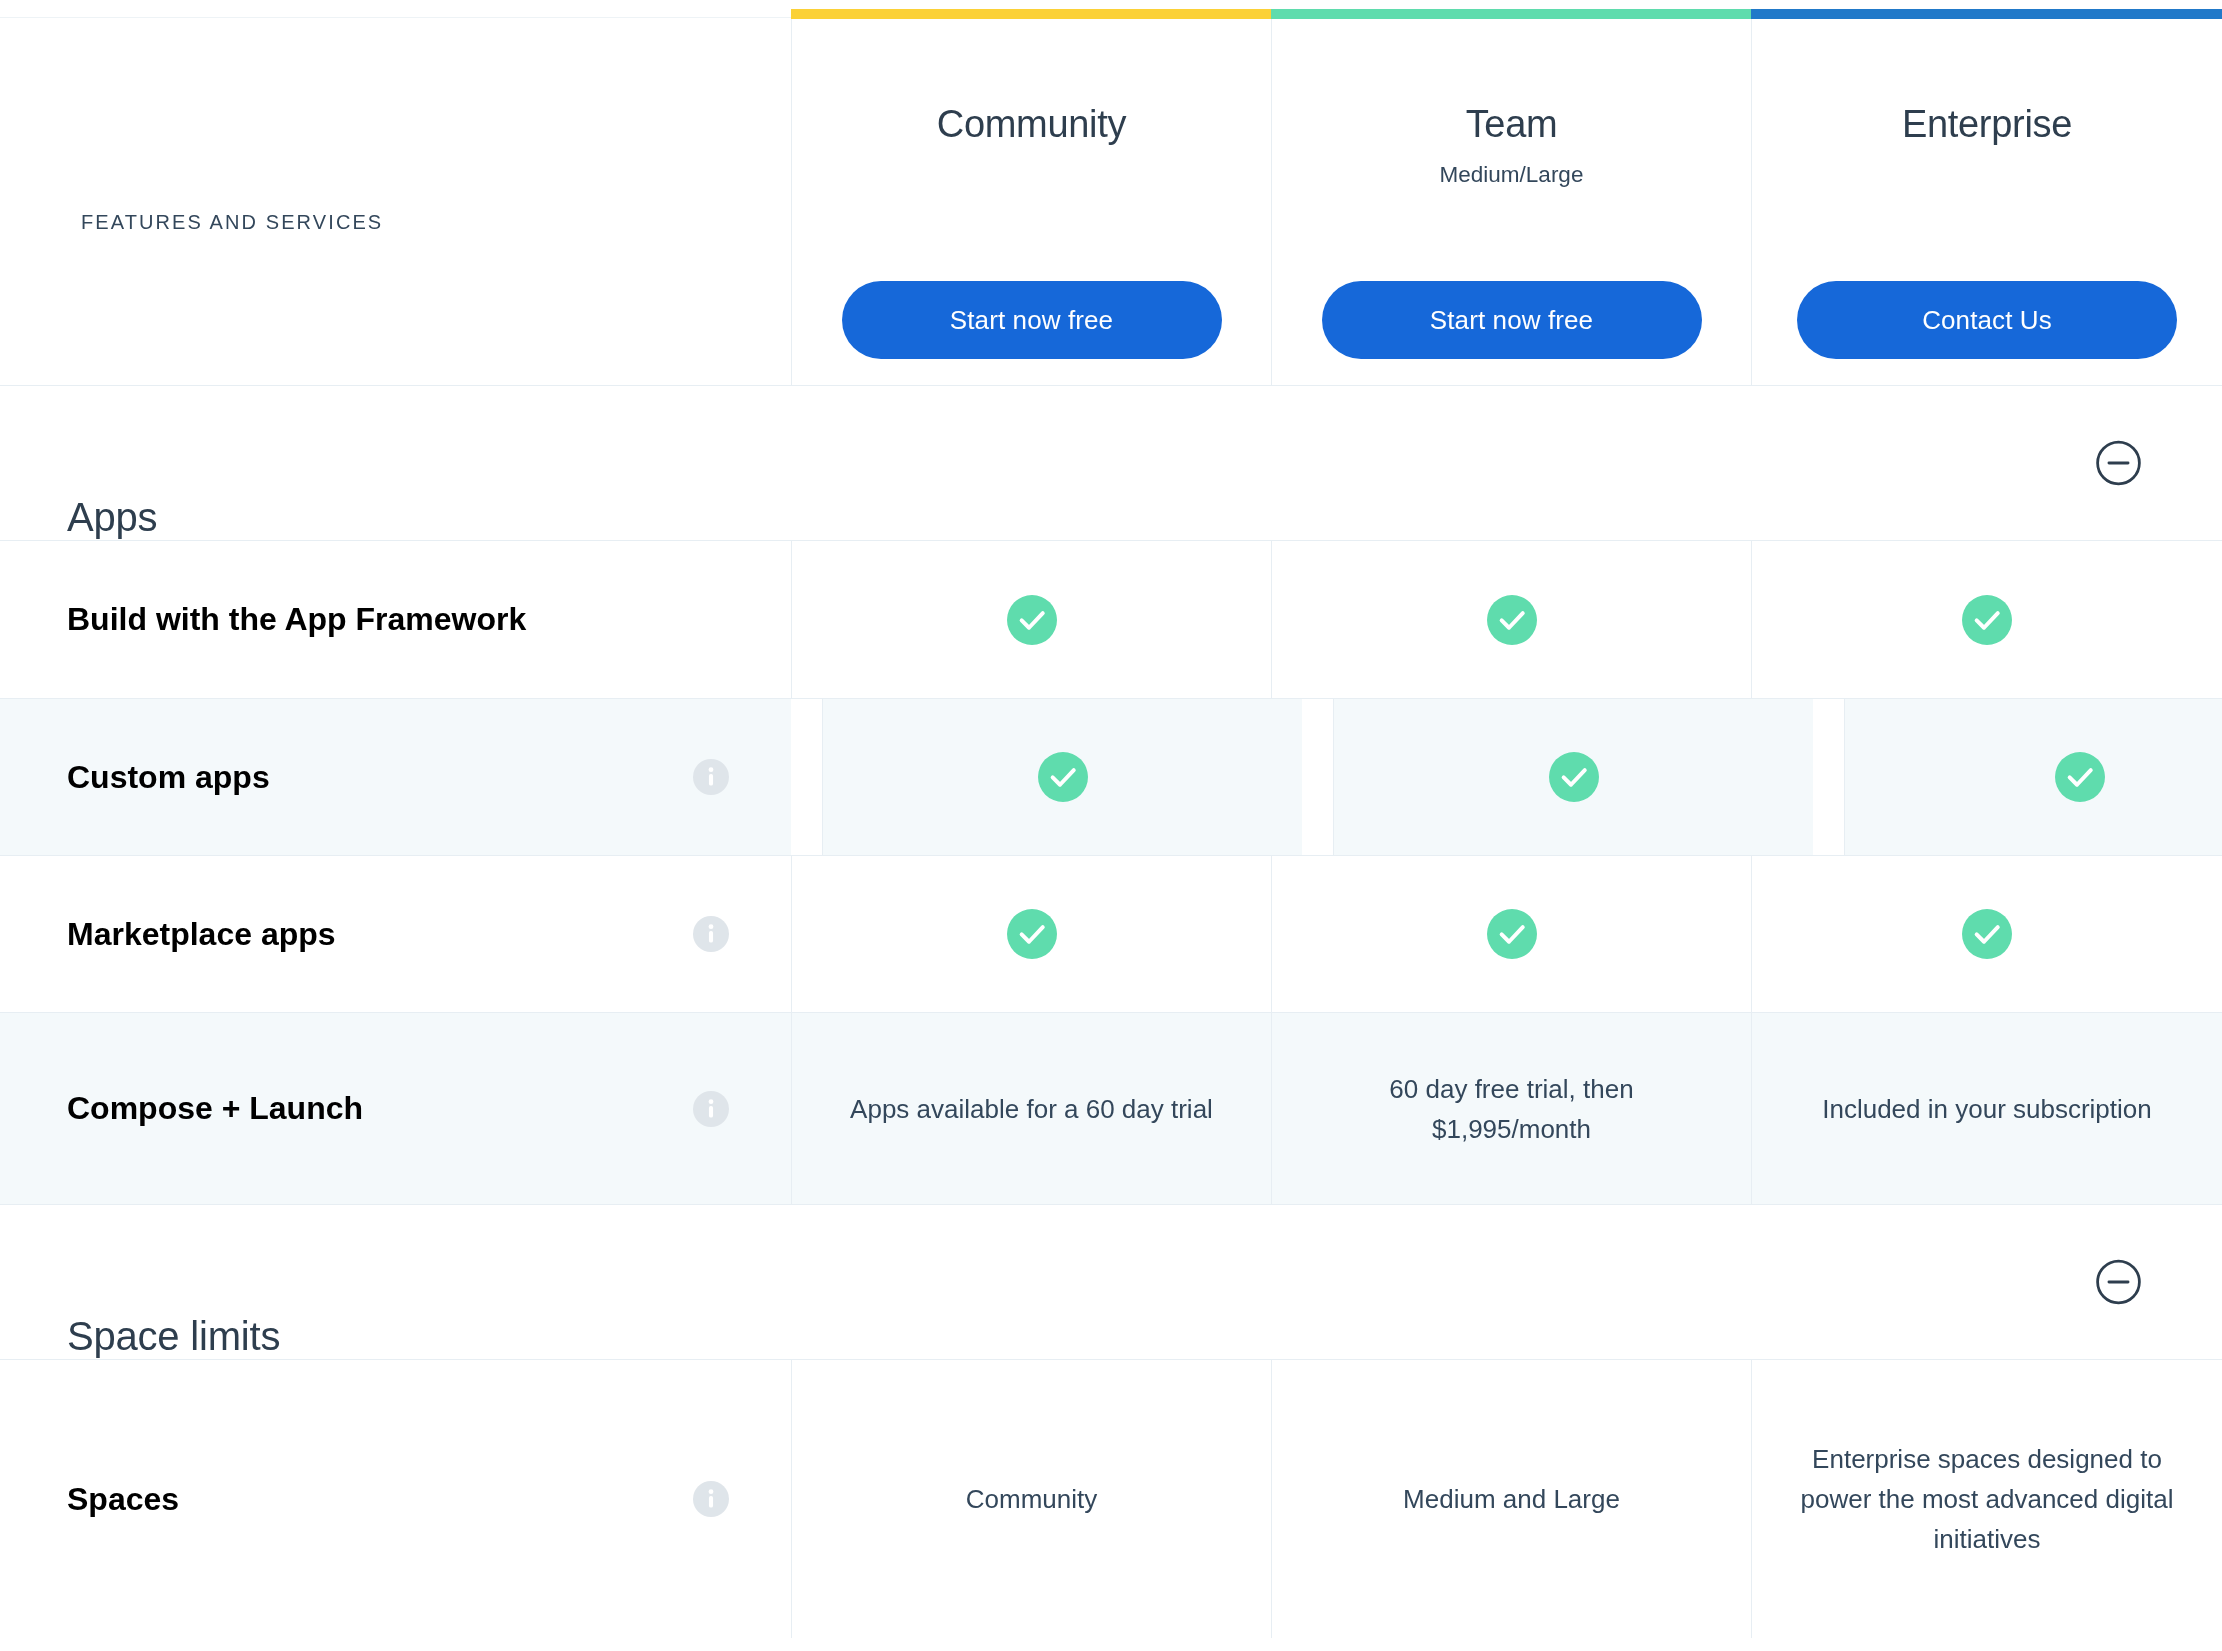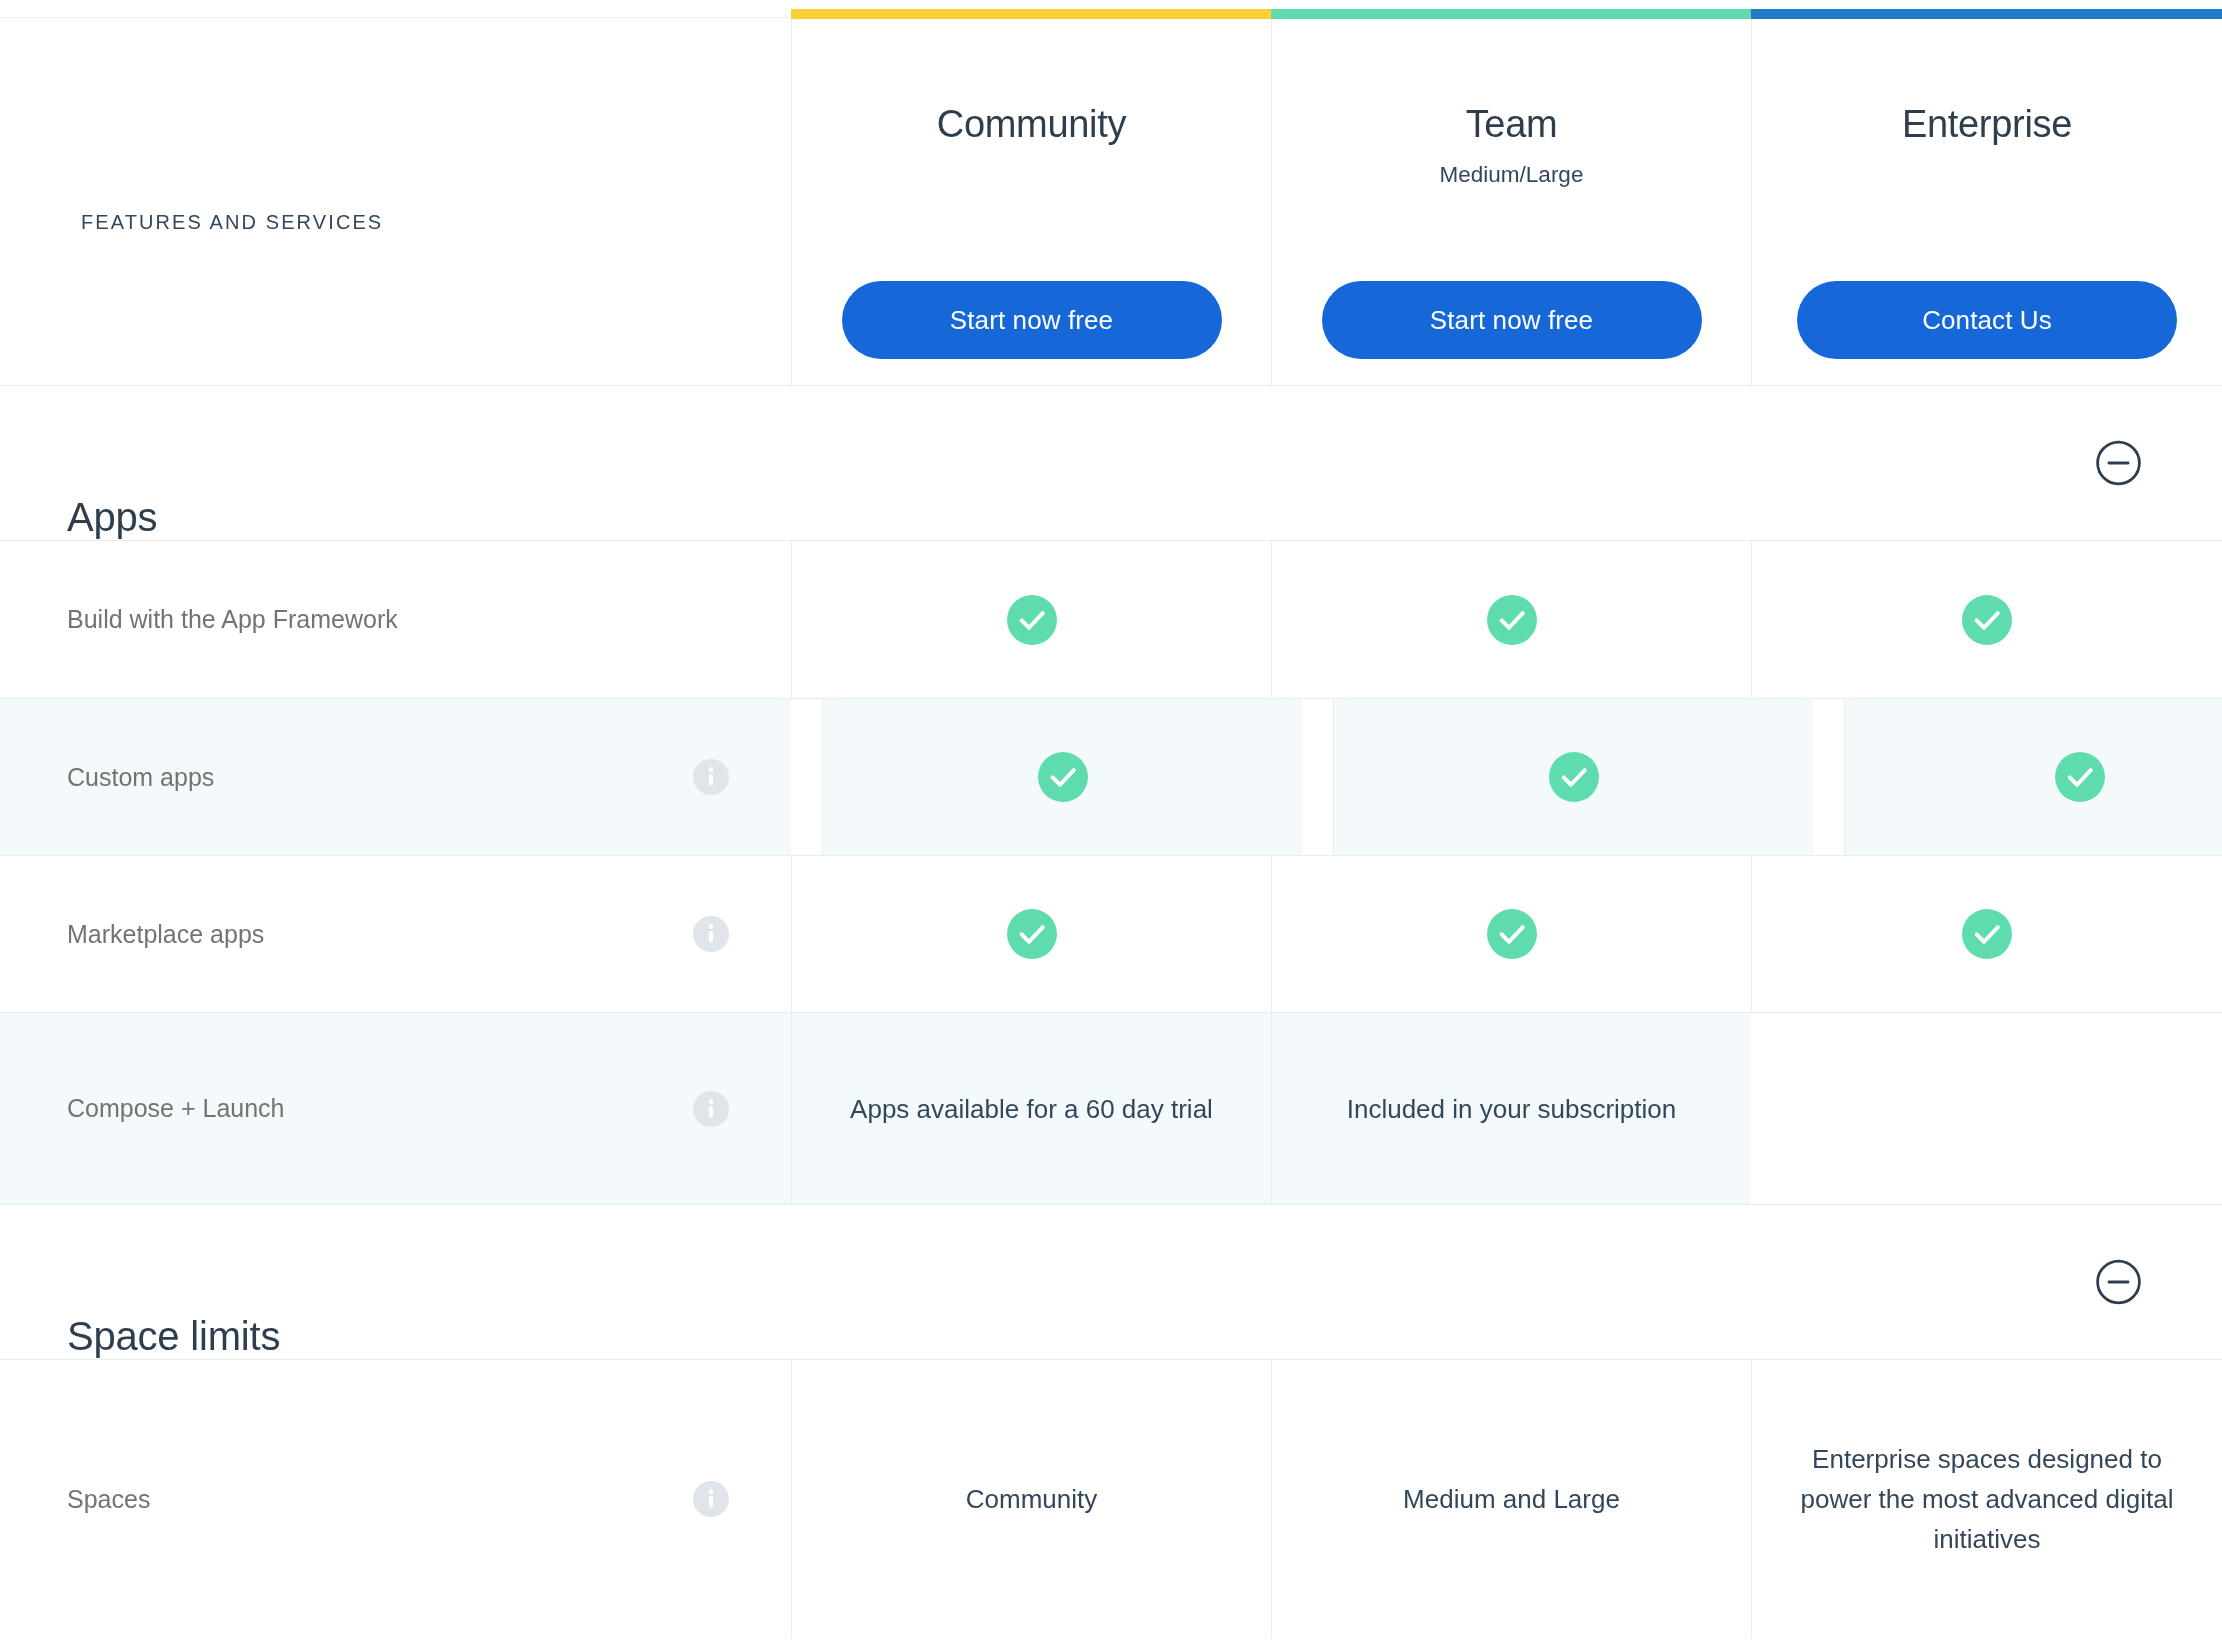--- a/index.html
+++ b/index.html
@@ -143,23 +143,23 @@
   .feature-row.xtall { min-height: 278px; }
 
   .label-cell {
     position: relative;
     display: flex;
     align-items: center;
     padding-left: 67px;
     padding-right: 86px;
   }
   .label-text {
-    font-size: 25px;
-    color: #737373;
-    font-weight: 400;
+    font-size: 32px;
+    color: #000000;
+    font-weight: 700;
     line-height: 1.4;
   }
   .info-icon {
     position: absolute;
     right: 62px;
     top: 50%;
     transform: translateY(-50%);
     width: 36px;
     height: 36px;
     cursor: pointer;
@@ -334,20 +334,23 @@
           <span class="info-icon"><svg viewBox="0 0 42 42" width="36" height="36" xmlns="http://www.w3.org/2000/svg">
               <circle cx="21" cy="21" r="21" fill="#dfe5ea"></circle>
               <rect x="18.6" y="17.5" width="4.8" height="13.5" rx="2.2" fill="#ffffff"></rect>
               <circle cx="21" cy="12.4" r="2.8" fill="#ffffff"></circle>
             </svg></span>
         </div>
         <div class="value-cell v-sep">
           <span class="value-text">Apps available for a 60 day trial</span>
         </div>
         <div class="value-cell v-sep">
+          <span class="value-text">60 day free trial, then $1,995/month</span>
+        </div>
+        <div class="value-cell v-sep">
           <span class="value-text">Included in your subscription</span>
         </div>
       </div>
       <div class="section-header">
         <span class="section-title">Space limits</span>
         <button class="collapse-btn">
           <svg viewBox="0 0 54 54" width="47" height="47" xmlns="http://www.w3.org/2000/svg">
             <circle cx="27" cy="27" r="24" fill="none" stroke="#2e3e4e" stroke-width="3.2"></circle>
             <line x1="16" y1="27" x2="38" y2="27" stroke="#2e3e4e" stroke-width="3.2" stroke-linecap="round"></line>
           </svg>

